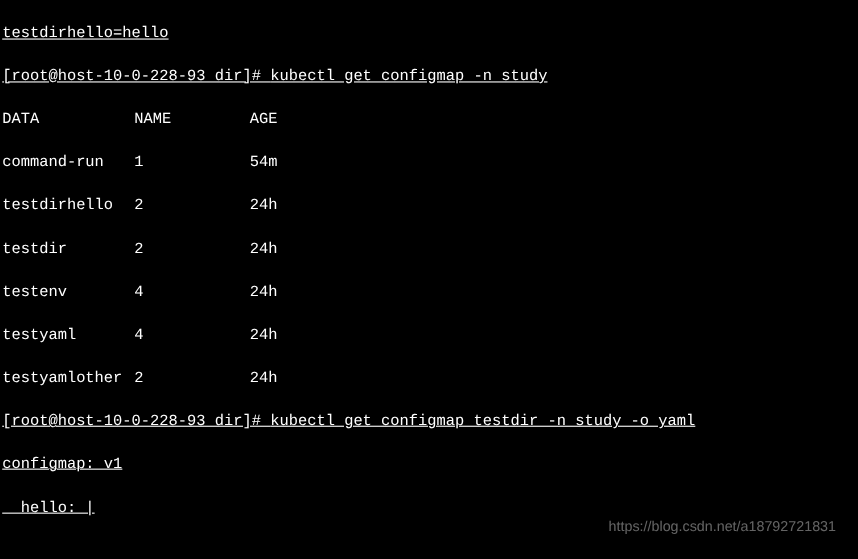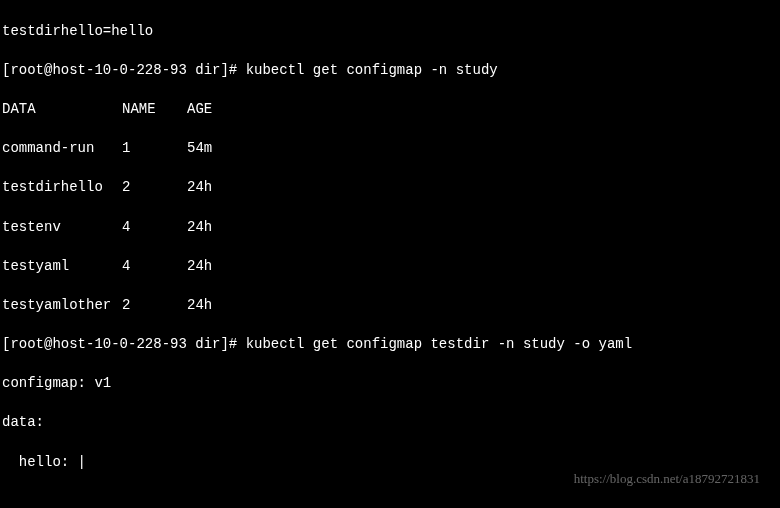--- a/index.html
+++ b/index.html
@@ -17,57 +17,59 @@
       width: 780px;
       height: 508px;
       overflow: hidden;
       position: relative;
     }
     .terminal {
       white-space: pre;
     }
     .line {
       display: block;
+      text-decoration: underline;
     }
     .col-name {
       display: inline-block;
       width: 120px;
     }
     .col-data {
       display: inline-block;
       width: 65px;
     }
     .col-age {
       display: inline-block;
+      margin-left: 40px;
     }
     .watermark {
       position: absolute;
       right: 20px;
       bottom: 20px;
       color: rgba(200, 200, 200, 0.5);
       font-size: 13px;
-      font-family: Liberation Serif, serif;
+      font-family: Liberation Sans, sans-serif;
       margin-top: 24px;
     }
   </style>
 </head>
 <body>
 
 <div class="terminal">
 <span class="line">testdirhello=hello</span>
 <span class="line"><span>[root@host-10-0-228-93 dir]# </span><span>kubectl get configmap -n study</span></span>
 <span class="line"><span class="col-name">DATA</span><span class="col-data">NAME</span><span class="col-age">AGE</span></span>
 <span class="line"><span class="col-name">command-run</span><span class="col-data">1</span><span class="col-age">54m</span></span>
 <span class="line"><span class="col-name">testdirhello</span><span class="col-data">2</span><span class="col-age">24h</span></span>
+<span class="line"><span class="col-name">testdir</span><span class="col-data">2</span><span class="col-age">24h</span></span>
 <span class="line"><span class="col-name">testenv</span><span class="col-data">4</span><span class="col-age">24h</span></span>
 <span class="line"><span class="col-name">testyaml</span><span class="col-data">4</span><span class="col-age">24h</span></span>
 <span class="line"><span class="col-name">testyamlother</span><span class="col-data">2</span><span class="col-age">24h</span></span>
 <span class="line"><span>[root@host-10-0-228-93 dir]# </span><span>kubectl get configmap testdir -n study -o yaml</span></span>
 <span class="line">configmap: v1</span>
-<span class="line">data:</span>
 <span class="line">  hello: |</span>
 
 
 
 
 
 
 
 
 

